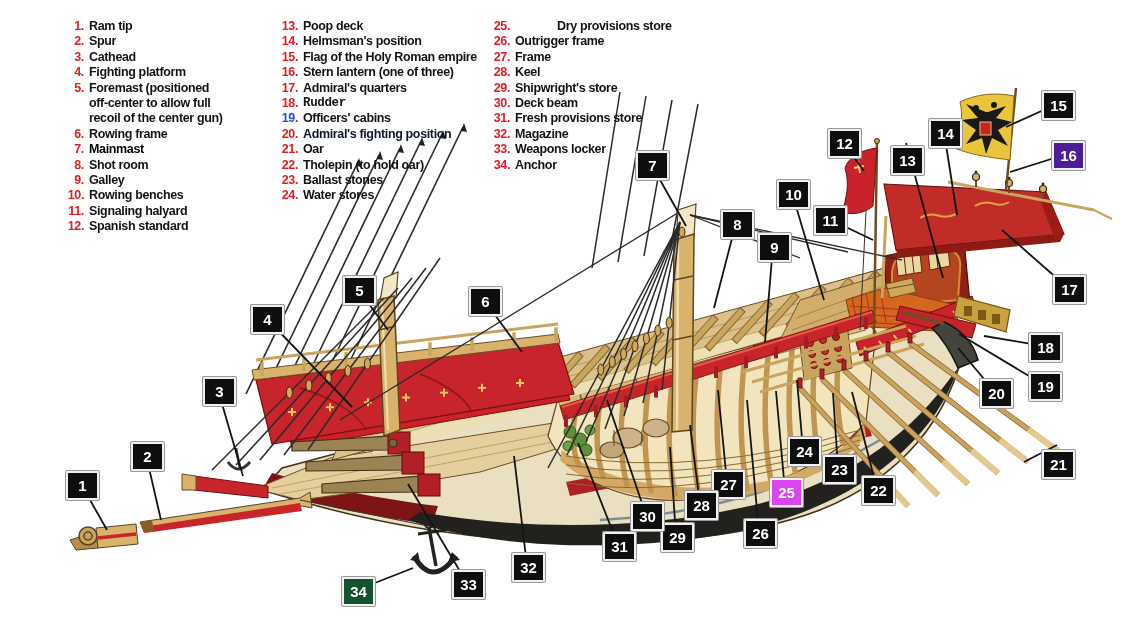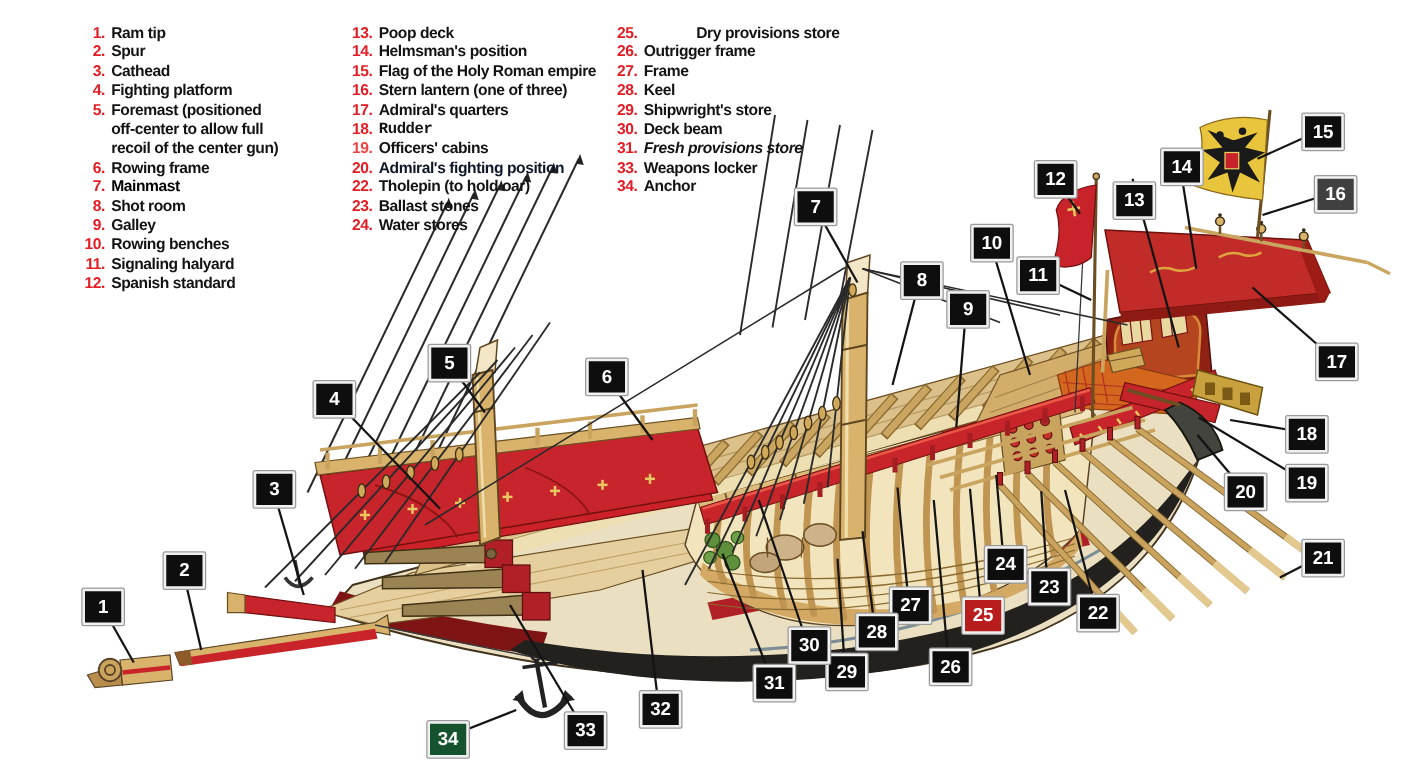--- a/index.html
+++ b/index.html
@@ -500,30 +500,30 @@
       <div class="callout" style="left: 469px; top: 287px; background: rgb(14, 14, 14); color: rgb(255, 255, 255);">6</div>
       <div class="callout" style="left: 636px; top: 151px; background: rgb(14, 14, 14); color: rgb(255, 255, 255);">7</div>
       <div class="callout" style="left: 721px; top: 210px; background: rgb(14, 14, 14); color: rgb(255, 255, 255);">8</div>
       <div class="callout" style="left: 758px; top: 233px; background: rgb(14, 14, 14); color: rgb(255, 255, 255);">9</div>
       <div class="callout" style="left: 777px; top: 180px; background: rgb(14, 14, 14); color: rgb(255, 255, 255);">10</div>
       <div class="callout" style="left: 814px; top: 206px; background: rgb(14, 14, 14); color: rgb(255, 255, 255);">11</div>
       <div class="callout" style="left: 828px; top: 129px; background: rgb(14, 14, 14); color: rgb(255, 255, 255);">12</div>
       <div class="callout" style="left: 891px; top: 130px; background: rgb(14, 14, 14); color: rgb(255, 255, 255); margin-top: 16px;">13</div>
       <div class="callout" style="left: 929px; top: 119px; background: rgb(14, 14, 14); color: rgb(255, 255, 255);">14</div>
       <div class="callout" style="left: 1042px; top: 91px; background: rgb(14, 14, 14); color: rgb(255, 255, 255);">15</div>
-      <div class="callout" style="left: 1052px; top: 141px; background: #404040; color: rgb(255, 255, 255);">16</div>
+      <div class="callout" style="left: 1052px; top: 141px; background: #4c1d95; color: rgb(255, 255, 255);">16</div>
       <div class="callout" style="left: 1053px; top: 275px; background: rgb(14, 14, 14); color: rgb(255, 255, 255);">17</div>
       <div class="callout" style="left: 1029px; top: 333px; background: rgb(14, 14, 14); color: rgb(255, 255, 255);">18</div>
       <div class="callout" style="left: 1029px; top: 372px; background: rgb(14, 14, 14); color: rgb(255, 255, 255);">19</div>
       <div class="callout" style="left: 980px; top: 379px; background: rgb(14, 14, 14); color: rgb(255, 255, 255);">20</div>
-      <div class="callout" style="left: 1042px; top: 432px; background: rgb(14, 14, 14); color: rgb(255, 255, 255);">21</div>
+      <div class="callout" style="left: 1042px; top: 450px; background: rgb(14, 14, 14); color: rgb(255, 255, 255);">21</div>
       <div class="callout" style="left: 862px; top: 476px; background: rgb(14, 14, 14); color: rgb(255, 255, 255);">22</div>
       <div class="callout" style="left: 823px; top: 455px; background: rgb(14, 14, 14); color: rgb(255, 255, 255);">23</div>
       <div class="callout" style="left: 788px; top: 437px; background: rgb(14, 14, 14); color: rgb(255, 255, 255);">24</div>
-      <div class="callout" style="left: 770px; top: 478px; background: #b91c1c; color: rgb(255, 255, 255);">25</div>
+      <div class="callout" style="left: 770px; top: 478px; background: #d946ef; color: rgb(255, 255, 255);">25</div>
       <div class="callout" style="left: 744px; top: 519px; background: rgb(14, 14, 14); color: rgb(255, 255, 255);">26</div>
       <div class="callout" style="left: 712px; top: 470px; background: rgb(14, 14, 14); color: rgb(255, 255, 255);">27</div>
       <div class="callout" style="left: 685px; top: 491px; background: rgb(14, 14, 14); color: rgb(255, 255, 255);">28</div>
       <div class="callout" style="left: 661px; top: 523px; background: rgb(14, 14, 14); color: rgb(255, 255, 255);">29</div>
       <div class="callout" style="left: 631px; top: 502px; background: rgb(14, 14, 14); color: rgb(255, 255, 255);">30</div>
       <div class="callout" style="left: 603px; top: 532px; background: rgb(14, 14, 14); color: rgb(255, 255, 255);">31</div>
       <div class="callout" style="left: 512px; top: 553px; background: rgb(14, 14, 14); color: rgb(255, 255, 255);">32</div>
       <div class="callout" style="left: 452px; top: 570px; background: rgb(14, 14, 14); color: rgb(255, 255, 255);">33</div>
       <div class="callout" style="left: 342px; top: 577px; background: #14532d; color: rgb(255, 255, 255);">34</div>
     </div>
@@ -600,28 +600,32 @@
         </div>
         <div class="leg-item">
           <span class="leg-num" style="color: rgb(227, 27, 34);">17.</span>
           <span class="leg-label" style="color: rgb(19, 19, 19);">Admiral's quarters</span>
         </div>
         <div class="leg-item">
           <span class="leg-num" style="color: rgb(227, 27, 34);">18.</span>
           <span class="leg-label" style="color: rgb(19, 19, 19); font-family: Liberation Mono, monospace;">Rudder</span>
         </div>
         <div class="leg-item">
-          <span class="leg-num" style="color: #ef4444;">19.</span>
+          <span class="leg-num" style="color: #1d4ed8;">19.</span>
           <span class="leg-label" style="color: rgb(19, 19, 19);">Officers' cabins</span>
         </div>
         <div class="leg-item">
           <span class="leg-num" style="color: rgb(227, 27, 34);">20.</span>
           <span class="leg-label" style="color: #0f172a;">Admiral's fighting position</span>
         </div>
         <div class="leg-item">
+          <span class="leg-num" style="color: rgb(227, 27, 34);">21.</span>
+          <span class="leg-label" style="color: rgb(19, 19, 19);">Oar</span>
+        </div>
+        <div class="leg-item">
           <span class="leg-num" style="color: rgb(227, 27, 34);">22.</span>
           <span class="leg-label" style="color: rgb(19, 19, 19);">Tholepin (to hold oar)</span>
         </div>
         <div class="leg-item">
           <span class="leg-num" style="color: rgb(227, 27, 34);">23.</span>
           <span class="leg-label" style="color: rgb(19, 19, 19);">Ballast stones</span>
         </div>
         <div class="leg-item">
           <span class="leg-num" style="color: rgb(227, 27, 34);">24.</span>
           <span class="leg-label" style="color: rgb(19, 19, 19);">Water stores</span>
@@ -647,21 +651,25 @@
         <div class="leg-item">
           <span class="leg-num" style="color: rgb(227, 27, 34);">29.</span>
           <span class="leg-label" style="color: rgb(19, 19, 19);">Shipwright's store</span>
         </div>
         <div class="leg-item">
           <span class="leg-num" style="color: rgb(227, 27, 34);">30.</span>
           <span class="leg-label" style="color: rgb(19, 19, 19);">Deck beam</span>
         </div>
         <div class="leg-item">
           <span class="leg-num" style="color: rgb(227, 27, 34);">31.</span>
-          <span class="leg-label" style="color: rgb(19, 19, 19); font-style: italic;">Fresh provisions store</span>
+          <span class="leg-label" style="color: rgb(19, 19, 19);">Fresh provisions store</span>
+        </div>
+        <div class="leg-item">
+          <span class="leg-num" style="color: rgb(227, 27, 34);">32.</span>
+          <span class="leg-label" style="color: rgb(19, 19, 19);">Magazine</span>
         </div>
         <div class="leg-item">
           <span class="leg-num" style="color: rgb(227, 27, 34);">33.</span>
           <span class="leg-label" style="color: rgb(19, 19, 19);">Weapons locker</span>
         </div>
         <div class="leg-item">
           <span class="leg-num" style="color: rgb(227, 27, 34);">34.</span>
           <span class="leg-label" style="color: rgb(19, 19, 19);">Anchor</span>
         </div>
       </div>

